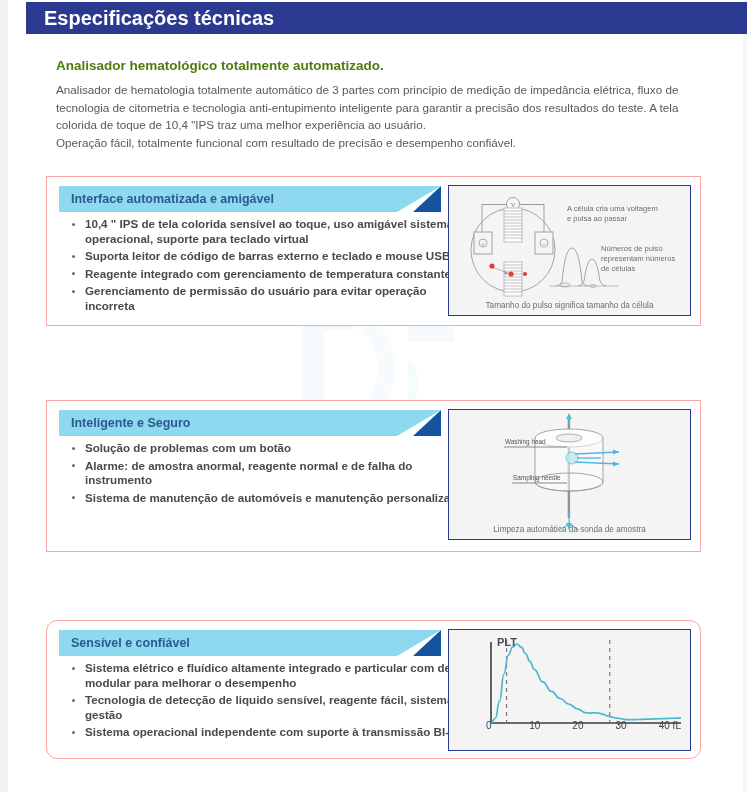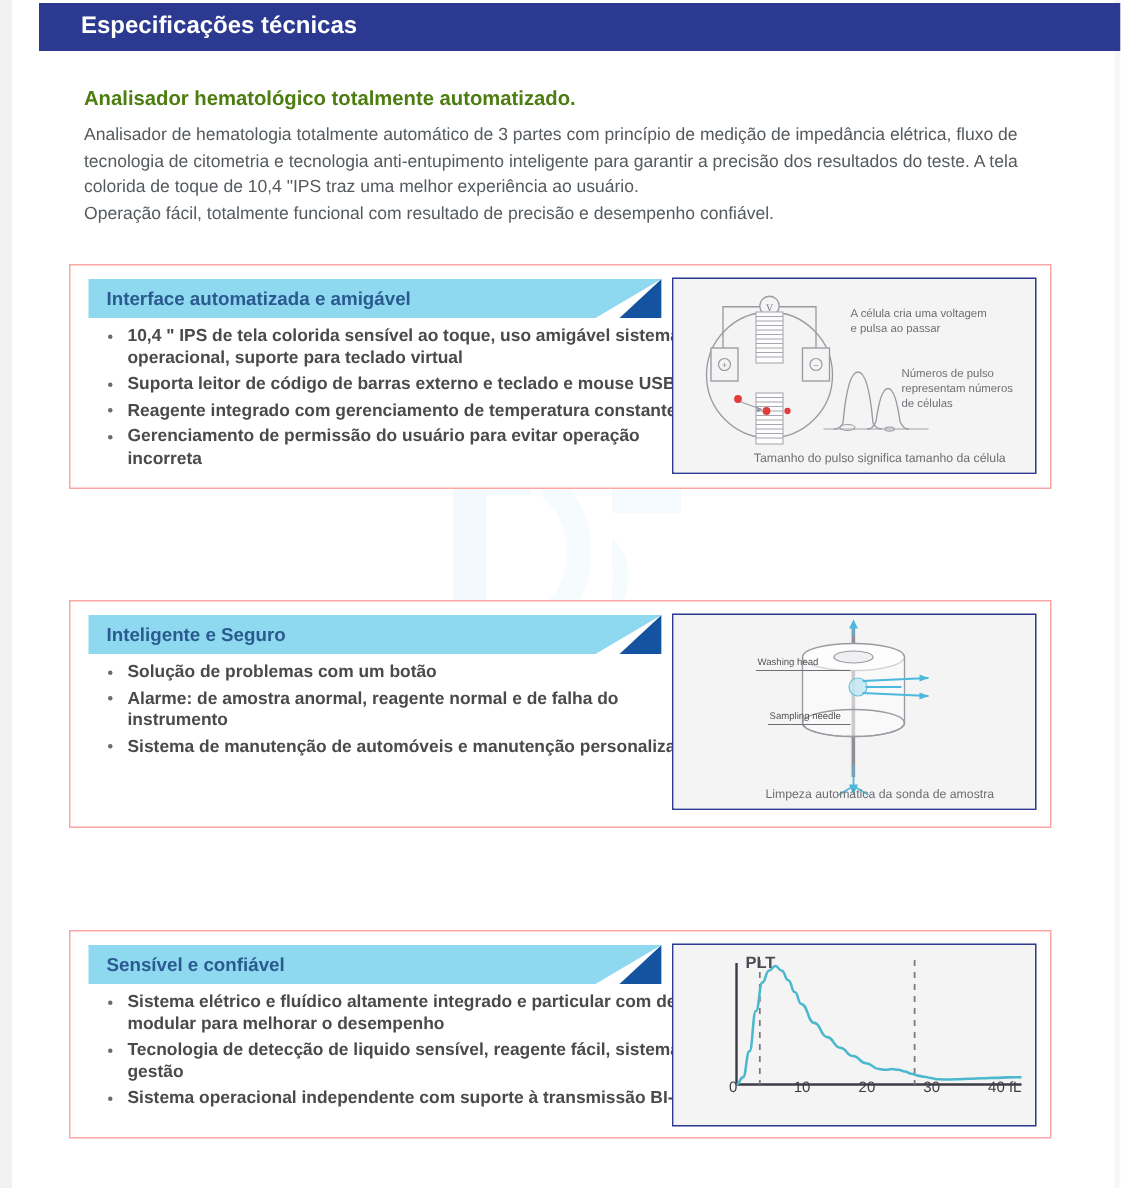--- a/index.html
+++ b/index.html
@@ -16,33 +16,33 @@
   .watermark{position:absolute;left:0;top:300px;width:747px;height:280px;
     pointer-events:none;user-select:none;}
   .wm-logo{position:absolute;left:290px;top:0px;opacity:.35;}
   .wm-word{position:absolute;left:180px;top:140px;width:520px;text-align:center;
     font-size:45px;font-weight:700;letter-spacing:2px;color:#cfe6f5;opacity:.55;}
   .wm-sub{position:absolute;left:180px;top:218px;width:520px;text-align:center;
     font-size:15px;letter-spacing:8.5px;color:#ececec;}
 
   
   .topbar{position:absolute;left:26px;top:2px;width:721px;height:32px;background:#2b3990;}
-  .topbar span{color:#fff;font-size:16px;font-weight:700;line-height:32px;padding-left:28px;display:block;}
+  .topbar span{color:#fff;font-size:20px;font-weight:700;line-height:32px;padding-left:18px;display:block;}
 
   
   .intro{position:absolute;left:56px;top:58px;width:645px;}
   .intro h2{margin:0 0 8px 0;font-size:13.5px;font-weight:700;color:#4d7c0f;}
   .intro p{margin:0;font-size:11.7px;line-height:17.5px;color:#555a5e;}
   .intro p.second{margin-top:0px;}
 
   
   .block{position:absolute;left:46px;width:655px;border:1px solid #fca5a5;background:#fff;box-sizing:border-box;}
   #block-0{top:176px;height:150px;}
   #block-1{top:400px;height:152px;}
-  #block-2{top:620px;height:139px;}
+  #block-2{top:620px;height:139px;border-radius:11px;}
 
   .blk-inner{position:relative;width:100%;height:100%;}
 
   .band{position:absolute;left:12px;top:9px;width:382px;height:26px;background:#8ed8f0;}
   .band .band-label{font-size:12.5px;font-weight:700;color:#2a5a8f;line-height:26px;padding-left:12px;display:block;}
   .band .corner{position:absolute;right:0;top:0;width:44px;height:26px;overflow:hidden;}
   .band .corner .tri-white{position:absolute;right:0;top:0;width:0;height:0;
      border-left:44px solid transparent;border-bottom:26px solid #ffffff;}
   .band .corner .tri-blue{position:absolute;right:0;top:0;width:0;height:0;
      border-left:28px solid transparent;border-bottom:26px solid #14539f;}
@@ -52,21 +52,21 @@
   ul.feats li:before{content:"";position:absolute;left:-13px;top:5.5px;width:3px;height:3px;border-radius:50%;background:#6b6b6b;}
 
   
   .imgwrap{position:absolute;right:9px;top:8px;width:243px;box-sizing:border-box;
      border:1px solid #2b3990;background:#f4f4f4;}
   #block-0 .imgwrap{height:131px;margin-left:15px;}
   #block-1 .imgwrap{height:131px;}
   #block-2 .imgwrap{height:122px;text-align:right;}
 
   .fig{position:relative;width:100%;height:100%;}
-  .fig-cap{position:absolute;left:17px;bottom:5px;width:100%;text-align:center;
+  .fig-cap{position:absolute;left:0;bottom:5px;width:100%;text-align:center;
      font-size:8.2px;color:#6e6e73;}
   .fig-note{position:absolute;font-size:7.6px;color:#6e6e73;line-height:10px;}
   .fig-lbl{position:absolute;font-size:6.4px;color:#555;}
 
   
   .chart-title{position:absolute;left:48px;top:6px;font-size:11px;font-weight:700;color:#4a4a55;}
   .chart-ticks{position:absolute;left:0;top:90px;width:100%;}
   .chart-ticks span{position:absolute;font-size:10px;color:#3c3c46;}
 </style>
 </head>

